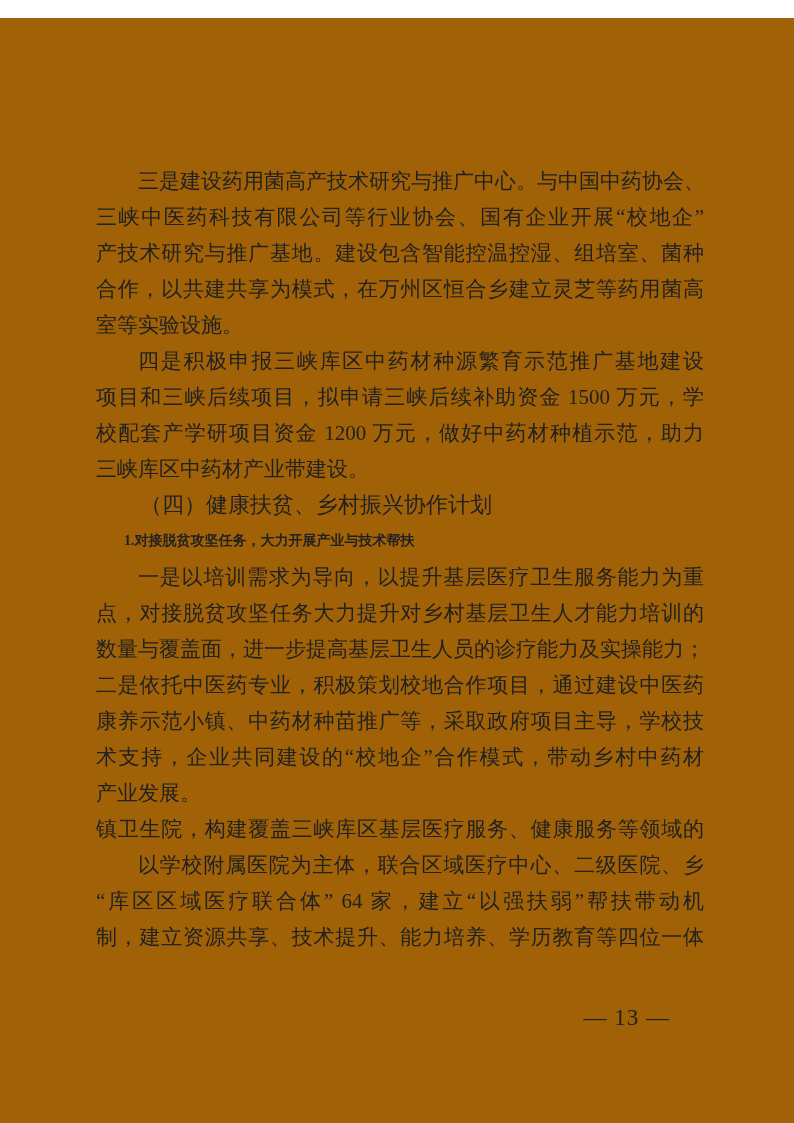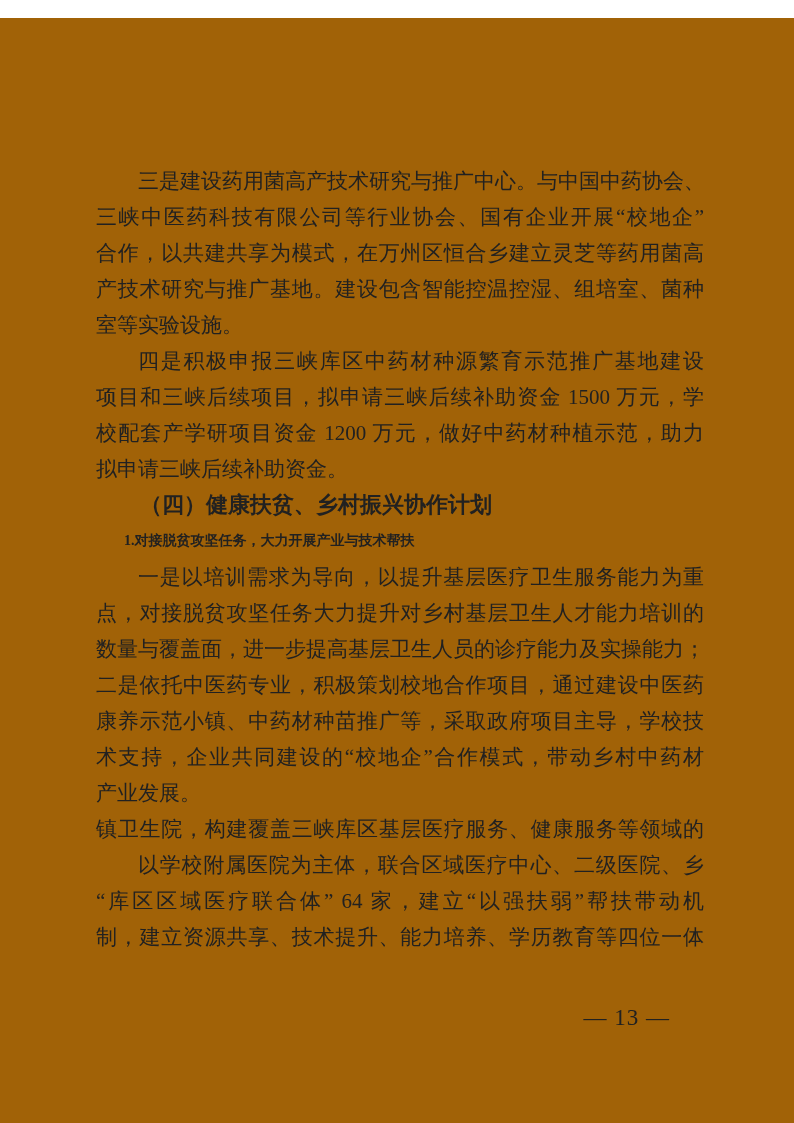--- a/index.html
+++ b/index.html
@@ -35,21 +35,21 @@
   }
   .line.short {
     text-align: center;
     text-align-last: left;
   }
   .line.indent {
     text-indent: 2em;
   }
   .heading-kai .line {
     font-size: 22px;
-    font-weight: bold;
+    font-weight: normal;
   }
   .heading-bold .line {
     font-size: 14px;
     font-weight: bold;
   }
   .pagenum {
     position: absolute;
     top: 986px;
     right: 124px;
     font-size: 23px;
@@ -59,29 +59,29 @@
   }
 </style>
 </head>
 <body>
 
 <div class="page">
   <div class="content">
       <div class="block body">
         <div class="line indent">三是建设药用菌高产技术研究与推广中心。与中国中药协会、</div>
         <div class="line">三峡中医药科技有限公司等行业协会、国有企业开展“校地企”</div>
+        <div class="line">产技术研究与推广基地。建设包含智能控温控湿、组培室、菌种</div>
         <div class="line">合作，以共建共享为模式，在万州区恒合乡建立灵芝等药用菌高</div>
-        <div class="line">产技术研究与推广基地。建设包含智能控温控湿、组培室、菌种</div>
         <div class="line short">室等实验设施。</div>
       </div>
       <div class="block body">
         <div class="line indent">四是积极申报三峡库区中药材种源繁育示范推广基地建设</div>
         <div class="line">项目和三峡后续项目，拟申请三峡后续补助资金 1500 万元，学</div>
         <div class="line">校配套产学研项目资金 1200 万元，做好中药材种植示范，助力</div>
-        <div class="line short">拟申请三峡后续补助资金。</div>
+        <div class="line short">三峡库区中药材产业带建设。</div>
       </div>
       <div class="block heading-kai">
         <div class="line indent short">（四）健康扶贫、乡村振兴协作计划</div>
       </div>
       <div class="block heading-bold">
         <div class="line indent short">1.对接脱贫攻坚任务，大力开展产业与技术帮扶</div>
       </div>
       <div class="block body">
         <div class="line indent">一是以培训需求为导向，以提升基层医疗卫生服务能力为重</div>
         <div class="line">点，对接脱贫攻坚任务大力提升对乡村基层卫生人才能力培训的</div>

